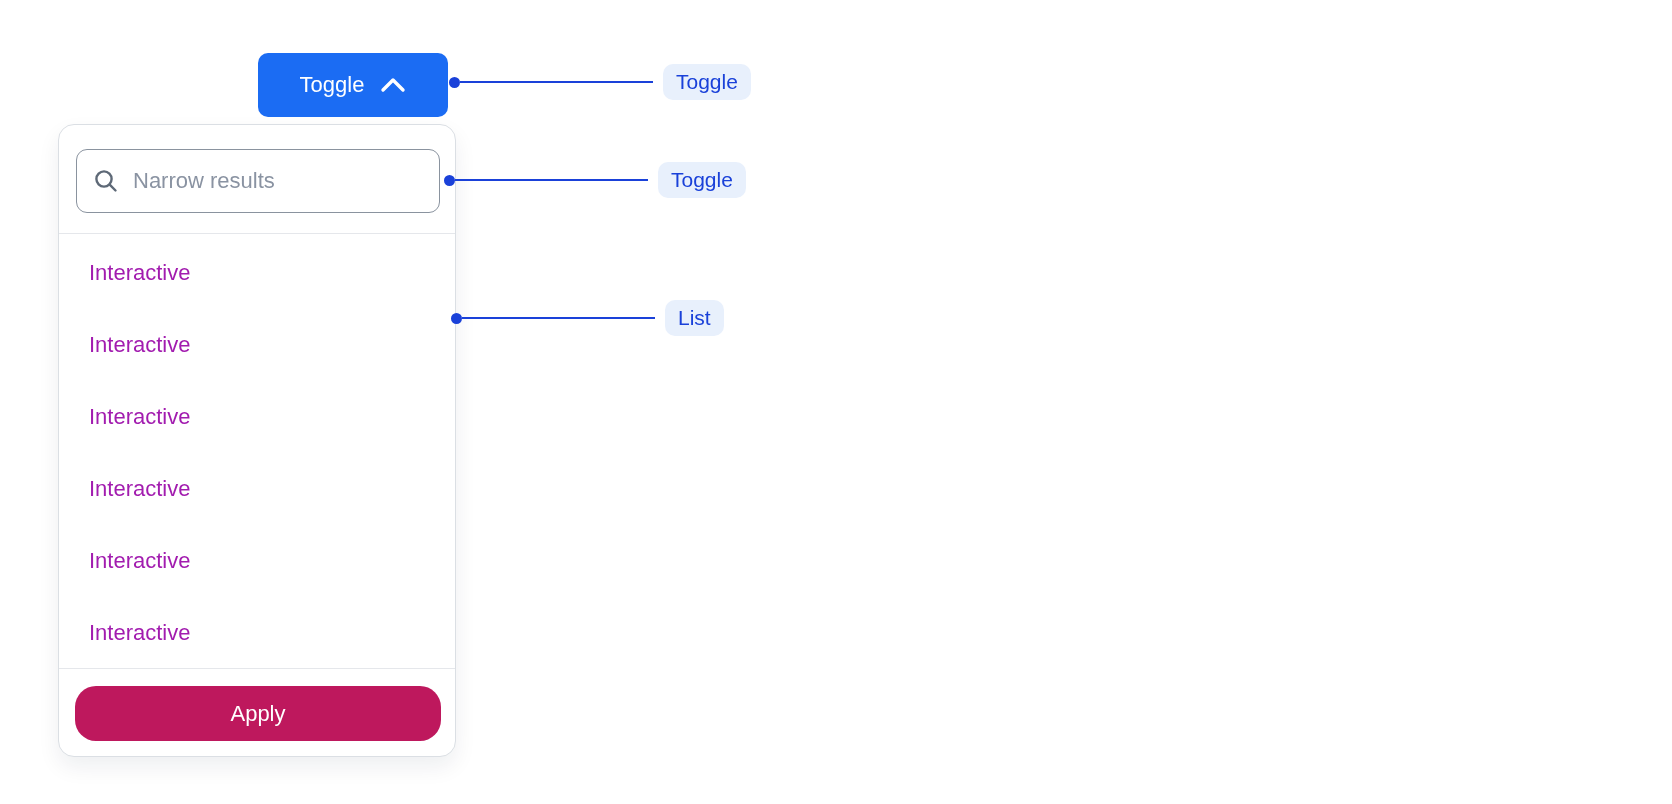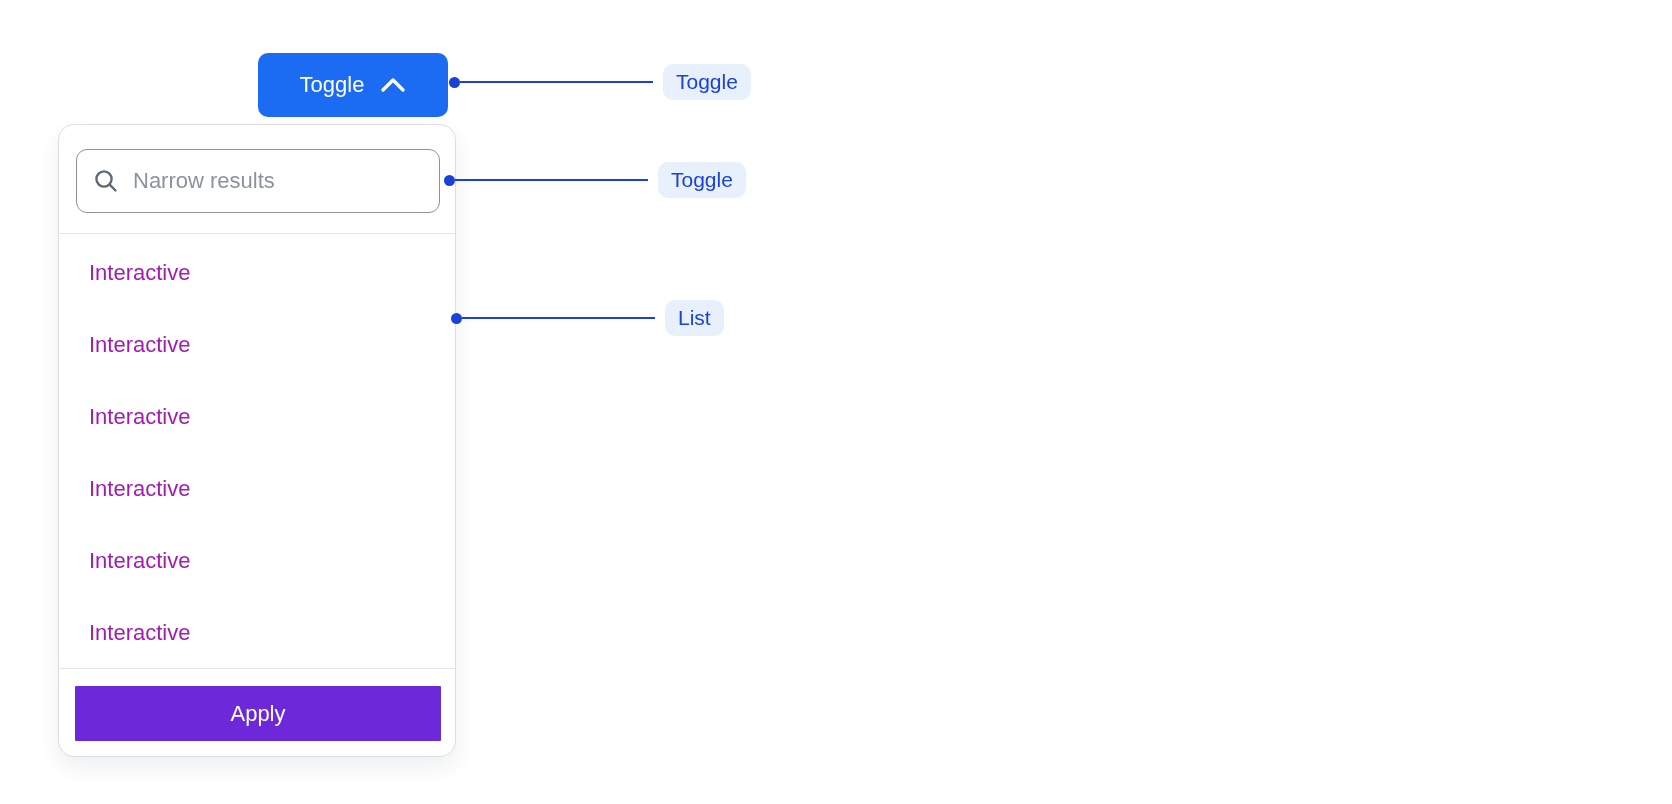--- a/index.html
+++ b/index.html
@@ -60,21 +60,21 @@
   .list-item {
     height: 72px; line-height: 72px;
     padding-left: 30px;
     font-size: 22px; color: #a21caf;
     cursor: pointer; white-space: nowrap;
   }
 
   .apply-btn {
     position: absolute; left: 16px; top: 561px;
     width: 366px; height: 55px;
-    background: #6d28d9; border: none; border-radius: 1px;
+    background: #be185d; border: none; border-radius: 21px;
     color: #ffffff; font-size: 22px; font-weight: 500;
     font-family: "Liberation Sans", sans-serif;
     display: flex; align-items: center; justify-content: center;
     cursor: pointer;
   }
 
   
   .callout {
     position: absolute; height: 36px;
     display: flex; align-items: center;

